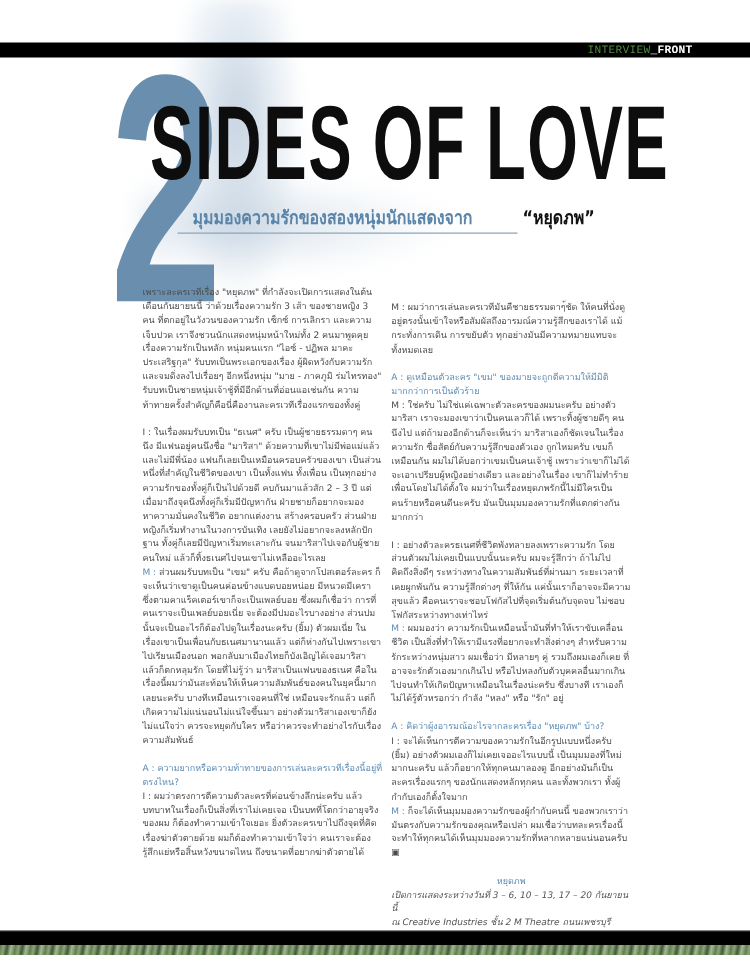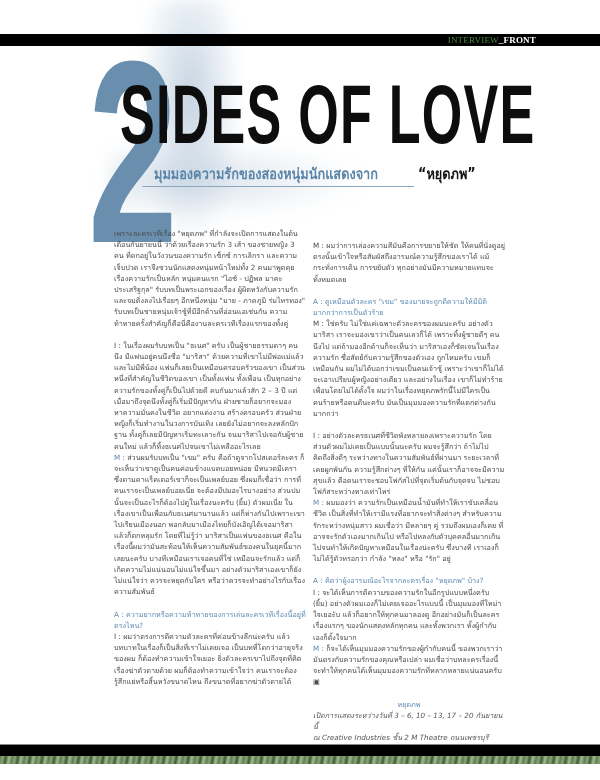--- a/index.html
+++ b/index.html
@@ -14,22 +14,22 @@
   .ghost2 {
     position: absolute; left: 110px; top: 140px; width: 260px; height: 80px;
     background: radial-gradient(ellipse at 30% 50%, rgba(170,190,210,0.45) 0%, rgba(255,255,255,0) 70%);
     filter: blur(8px);
   }
 
   .topbar {
     position: absolute; left: 0; top: 34px; width: 600px; height: 12px; background: #000;
   }
   .section-tag {
-    position: absolute; right: 64px; top: 34px; height: 12px; line-height: 12px;
-    font-family: Liberation Serif, serif; font-size: 9px; letter-spacing: 0.2px; text-align: center;
+    position: absolute; right: 46px; top: 34px; height: 12px; line-height: 12px;
+    font-family: Liberation Mono, monospace; font-size: 9px; letter-spacing: 0.2px; text-align: center;
   }
   .section-tag .green { color: #4f8a3c; }
   .section-tag .white { color: #ffffff; font-weight: bold; }
 
   .big-two {
     position: absolute; left: 88px; top: 22px;
     font-family: "Liberation Sans", sans-serif; font-weight: bold;
     font-size: 260px; line-height: 1; color: #6a8fae;
     transform: scaleX(0.62); transform-origin: left top;
     letter-spacing: -4px;
@@ -99,30 +99,30 @@
   <p class="intro">เพราะละครเวทีเรื่อง "หยุดภพ" ที่กำลังจะเปิดการแสดงในต้นเดือนกันยายนนี้ ว่าด้วยเรื่องความรัก 3 เส้า ของชายหญิง 3 คน ที่ตกอยู่ในวังวนของความรัก เซ็กซ์ การเลิกรา และความเจ็บปวด เราจึงชวนนักแสดงหนุ่มหน้าใหม่ทั้ง 2 คนมาพูดคุยเรื่องความรักเป็นหลัก หนุ่มคนแรก "ไอซ์ - ปฏิพล มาคะประเสริฐกุล" รับบทเป็นพระเอกของเรื่อง ผู้ผิดหวังกับความรักและจมดิ่งลงไปเรื่อยๆ อีกหนึ่งหนุ่ม "มาย - ภาคภูมิ ร่มไทรทอง" รับบทเป็นชายหนุ่มเจ้าชู้ที่มีอีกด้านที่อ่อนแอเช่นกัน ความท้าทายครั้งสำคัญก็คือนี่คืองานละครเวทีเรื่องแรกของทั้งคู่</p>
   <div class="gap"></div>
   <p><span>I :</span> <span>ในเรื่องผมรับบทเป็น "ธเนศ" ครับ เป็นผู้ชายธรรมดาๆ คนนึง มีแฟนอยู่คนนึงชื่อ "มาริสา" ด้วยความที่เขาไม่มีพ่อแม่แล้ว และไม่มีพี่น้อง แฟนก็เลยเป็นเหมือนครอบครัวของเขา เป็นส่วนหนึ่งที่สำคัญในชีวิตของเขา เป็นทั้งแฟน ทั้งเพื่อน เป็นทุกอย่าง ความรักของทั้งคู่ก็เป็นไปด้วยดี คบกันมาแล้วสัก 2 – 3 ปี แต่เมื่อมาถึงจุดนึงทั้งคู่ก็เริ่มมีปัญหากัน ฝ่ายชายก็อยากจะมองหาความมั่นคงในชีวิต อยากแต่งงาน สร้างครอบครัว ส่วนฝ่ายหญิงก็เริ่มทำงานในวงการบันเทิง เลยยังไม่อยากจะลงหลักปักฐาน ทั้งคู่ก็เลยมีปัญหาเริ่มทะเลาะกัน จนมาริสาไปเจอกับผู้ชายคนใหม่ แล้วก็ทิ้งธเนศไปจนเขาไม่เหลืออะไรเลย</span></p>
   <p><span class="spk">M :</span> <span>ส่วนผมรับบทเป็น "เขม" ครับ คือถ้าดูจากโปสเตอร์ละคร ก็จะเห็นว่าเขาดูเป็นคนค่อนข้างแบดบอยหน่อย มีหนวดมีเครา ซึ่งตามคาแร็คเตอร์เขาก็จะเป็นเพลย์บอย ซึ่งผมก็เชื่อว่า การที่คนเราจะเป็นเพลย์บอยเนี่ย จะต้องมีปมอะไรบางอย่าง ส่วนปมนั้นจะเป็นอะไรก็ต้องไปดูในเรื่องนะครับ (ยิ้ม) ตัวผมเนี่ย ในเรื่องเขาเป็นเพื่อนกับธเนศมานานแล้ว แต่ก็ห่างกันไปเพราะเขาไปเรียนเมืองนอก พอกลับมาเมืองไทยก็บังเอิญได้เจอมาริสา แล้วก็ตกหลุมรัก โดยที่ไม่รู้ว่า มาริสาเป็นแฟนของธเนศ คือในเรื่องนี้ผมว่ามันสะท้อนให้เห็นความสัมพันธ์ของคนในยุคนี้มากเลยนะครับ บางทีเหมือนเราเจอคนที่ใช่ เหมือนจะรักแล้ว แต่ก็เกิดความไม่แน่นอนไม่แน่ใจขึ้นมา อย่างตัวมาริสาเองเขาก็ยังไม่แน่ใจว่า ควรจะหยุดกับใคร หรือว่าควรจะทำอย่างไรกับเรื่องความสัมพันธ์</span></p>
   <div class="gap"></div>
   <p class="q">A : ความยากหรือความท้าทายของการเล่นละครเวทีเรื่องนี้อยู่ที่ตรงไหน?</p>
   <p><span>I :</span> <span>ผมว่าตรงการตีความตัวละครที่ค่อนข้างลึกน่ะครับ แล้วบทบาทในเรื่องก็เป็นสิ่งที่เราไม่เคยเจอ เป็นบทที่โตกว่าอายุจริงของผม ก็ต้องทำความเข้าใจเยอะ ยิ่งตัวละครเขาไปถึงจุดที่คิดเรื่องฆ่าตัวตายด้วย ผมก็ต้องทำความเข้าใจว่า คนเราจะต้องรู้สึกแย่หรือสิ้นหวังขนาดไหน ถึงขนาดที่อยากฆ่าตัวตายได้</span></p>
 </div>
 
 <div class="col right">
-  <p><span>M :</span> <span>ผมว่าการเล่องความสีมันคือการขยายให้ชัด ให้คนที่นั่งดูอยู่ตรงนั้นเข้าใจหรือสัมผัสถึงอารมณ์ความรู้สึกของเราได้ แม้กระทั่งการเดิน การขยับตัว ทุกอย่างมันมีความหมายแทบจะทั้งหมดเลย</span></p>
+  <p><span>M :</span> <span>ผมว่าการเล่นละครเวทีมันคืชายธรรมดาๆ้ชัด ให้คนที่นั่งดูอยู่ตรงนั้นเข้าใจหรือสัมผัสถึงอารมณ์ความรู้สึกของเราได้ แม้กระทั่งการเดิน การขยับตัว ทุกอย่างมันมีความหมายแทบจะทั้งหมดเลย</span></p>
   <div class="gap"></div>
   <p class="q">A : ดูเหมือนตัวละคร "เขม" ของมายจะถูกตีความให้มีมิติมากกว่าการเป็นตัวร้าย</p>
   <p><span>M :</span> <span>ใช่ครับ ไม่ใช่แค่เฉพาะตัวละครของผมนะครับ อย่างตัวมาริสา เราจะมองเขาว่าเป็นคนเลวก็ได้ เพราะทิ้งผู้ชายดีๆ คนนึงไป แต่ถ้ามองอีกด้านก็จะเห็นว่า มาริสาเองก็ชัดเจนในเรื่องความรัก ซื่อสัตย์กับความรู้สึกของตัวเอง ถูกไหมครับ เขมก็เหมือนกัน ผมไม่ได้บอกว่าเขมเป็นคนเจ้าชู้ เพราะว่าเขาก็ไม่ได้จะเอาเปรียบผู้หญิงอย่างเดียว และอย่างในเรื่อง เขาก็ไม่ทำร้ายเพื่อนโดยไม่ได้ตั้งใจ ผมว่าในเรื่องหยุดภพรักนี้ไม่มีใครเป็นคนร้ายหรือคนดีนะครับ มันเป็นมุมมองความรักที่แตกต่างกันมากกว่า</span></p>
   <div class="gap"></div>
   <p><span>I :</span> <span>อย่างตัวละครธเนศที่ชีวิตพังทลายลงเพราะความรัก โดยส่วนตัวผมไม่เคยเป็นแบบนั้นนะครับ ผมจะรู้สึกว่า ถ้าไม่ไปคิดถึงสิ่งดีๆ ระหว่างทางในความสัมพันธ์ที่ผ่านมา ระยะเวลาที่เคยผูกพันกัน ความรู้สึกต่างๆ ที่ให้กัน แค่นั้นเราก็อาจจะมีความสุขแล้ว คือคนเราจะชอบโฟกัสไปที่จุดเริ่มต้นกับจุดจบ ไม่ชอบโฟกัสระหว่างทางเท่าไหร่</span></p>
   <p><span class="spk">M :</span> <span>ผมมองว่า ความรักเป็นเหมือนน้ำมันที่ทำให้เราขับเคลื่อนชีวิต เป็นสิ่งที่ทำให้เรามีแรงที่อยากจะทำสิ่งต่างๆ สำหรับความรักระหว่างหนุ่มสาว ผมเชื่อว่า มีหลายๆ คู่ รวมถึงผมเองก็เคย ที่อาจจะรักตัวเองมากเกินไป หรือไปหลงกับตัวบุคคลอื่นมากเกินไปจนทำให้เกิดปัญหาเหมือนในเรื่องน่ะครับ ซึ่งบางที เราเองก็ไม่ได้รู้ตัวหรอกว่า กำลัง "หลง" หรือ "รัก" อยู่</span></p>
   <div class="gap"></div>
   <p class="q">A : คิดว่าผู้งอารมณ้อะไรจากละครเรื่อง "หยุดภพ" บ้าง?</p>
-  <p><span>I :</span> <span>จะได้เห็นการตีความของความรักในอีกรูปแบบหนึ่งครับ (ยิ้ม) อย่างตัวผมเองก็ไม่เคยเจออะไรแบบนี้ เป็นมุมมองที่ใหม่าใจเยอะับ แล้วก็อยากให้ทุกคนมาลองดู อีกอย่างมันก็เป็นละครเรื่องแรกๆ ของนักแสดงหลักทุกคน และทั้งพวกเรา ทั้งผู้กำกับเองก็ตั้งใจมาก</span></p>
+  <p><span>I :</span> <span>จะได้เห็นการตีความของความรักในอีกรูปแบบหนึ่งครับ (ยิ้ม) อย่างตัวผมเองก็ไม่เคยเจออะไรแบบนี้ เป็นมุมมองที่ใหม่มากนะครับ แล้วก็อยากให้ทุกคนมาลองดู อีกอย่างมันก็เป็นละครเรื่องแรกๆ ของนักแสดงหลักทุกคน และทั้งพวกเรา ทั้งผู้กำกับเองก็ตั้งใจมาก</span></p>
   <p><span class="spk">M :</span> <span>ก็จะได้เห็นมุมมองความรักของผู้กำกับคนนี้ ของพวกเราว่ามันตรงกับความรักของคุณหรือเปล่า ผมเชื่อว่าบทละครเรื่องนี้จะทำให้ทุกคนได้เห็นมุมมองความรักที่หลากหลายแน่นอนครับ</span> <span>▣</span></p>
   <div class="gap"></div>
   <p class="info-title">หยุดภพ</p>
   <p class="info">เปิดการแสดงระหว่างวันที่ 3 – 6, 10 – 13, 17 – 20 กันยายนนี้</p>
   <p class="info">ณ Creative Industries ชั้น 2 M Theatre ถนนเพชรบุรี</p>
 </div>
 
 <div class="bottombar"></div>
 <div class="grass"></div>
 

